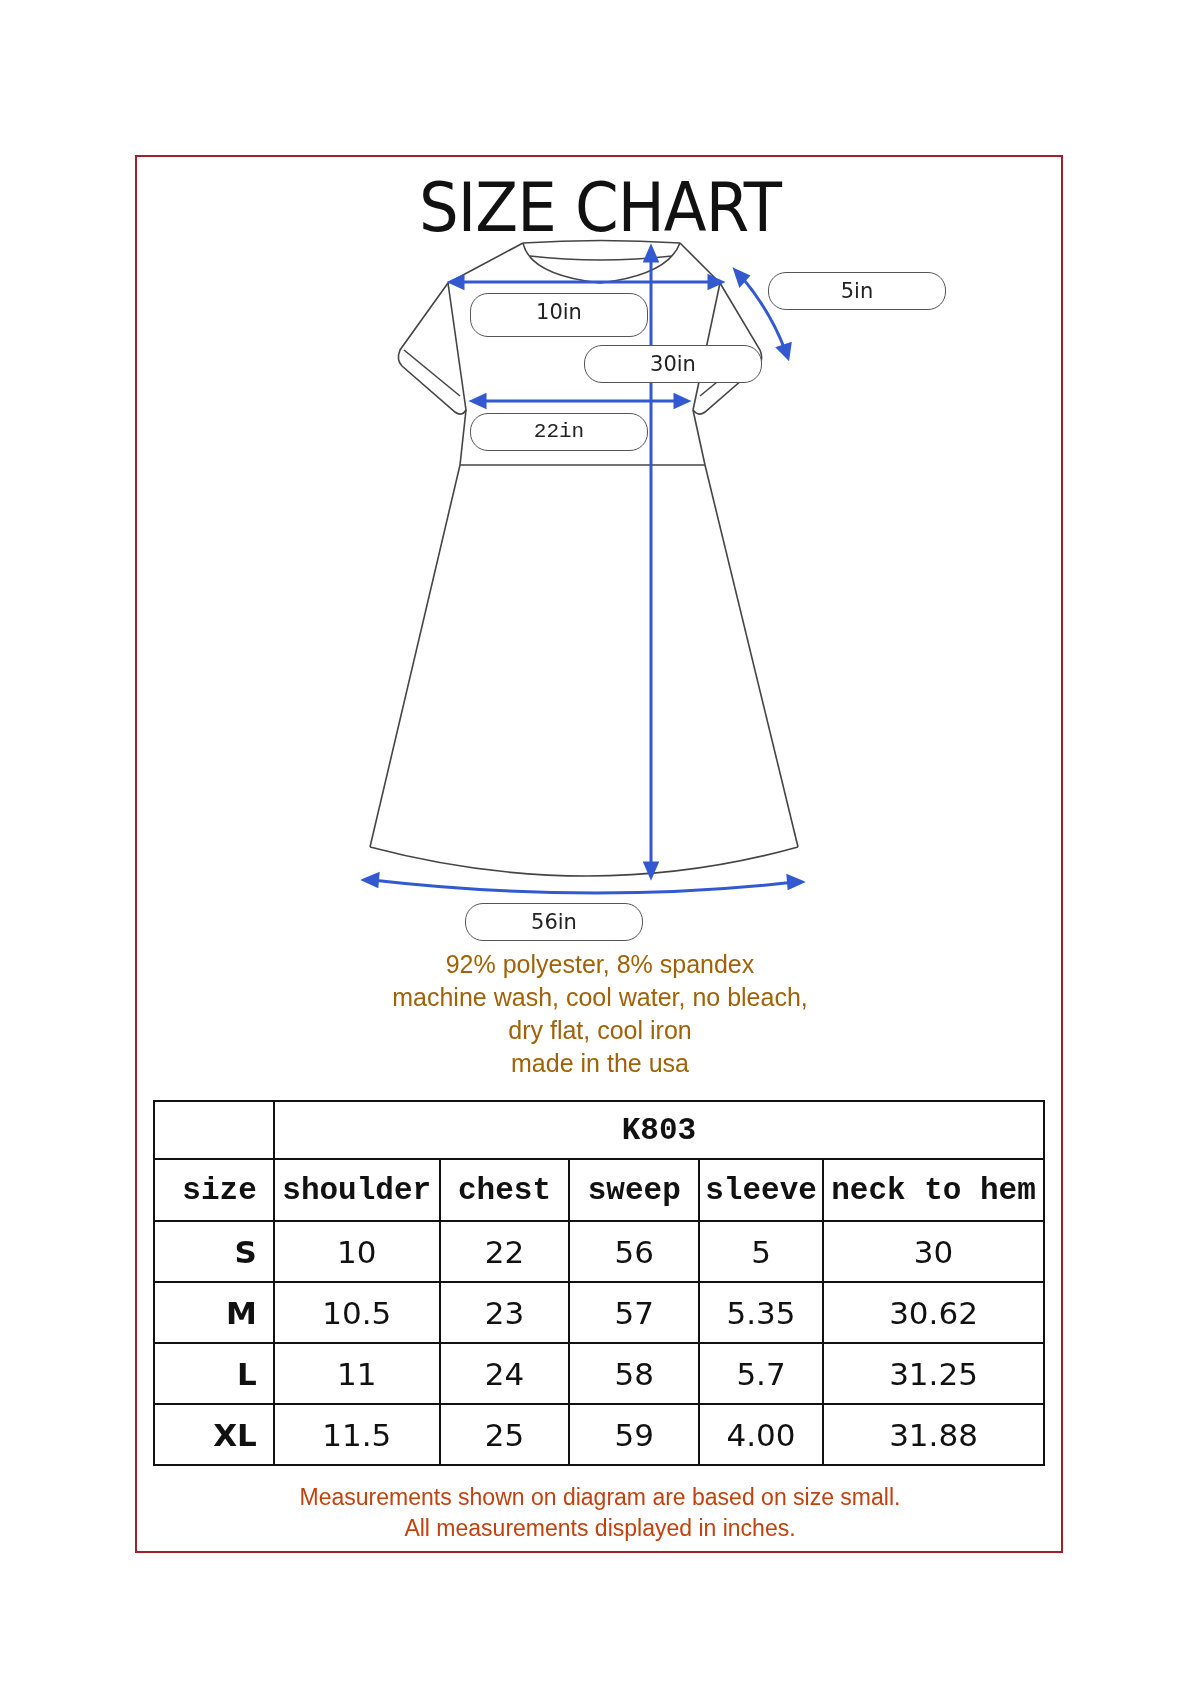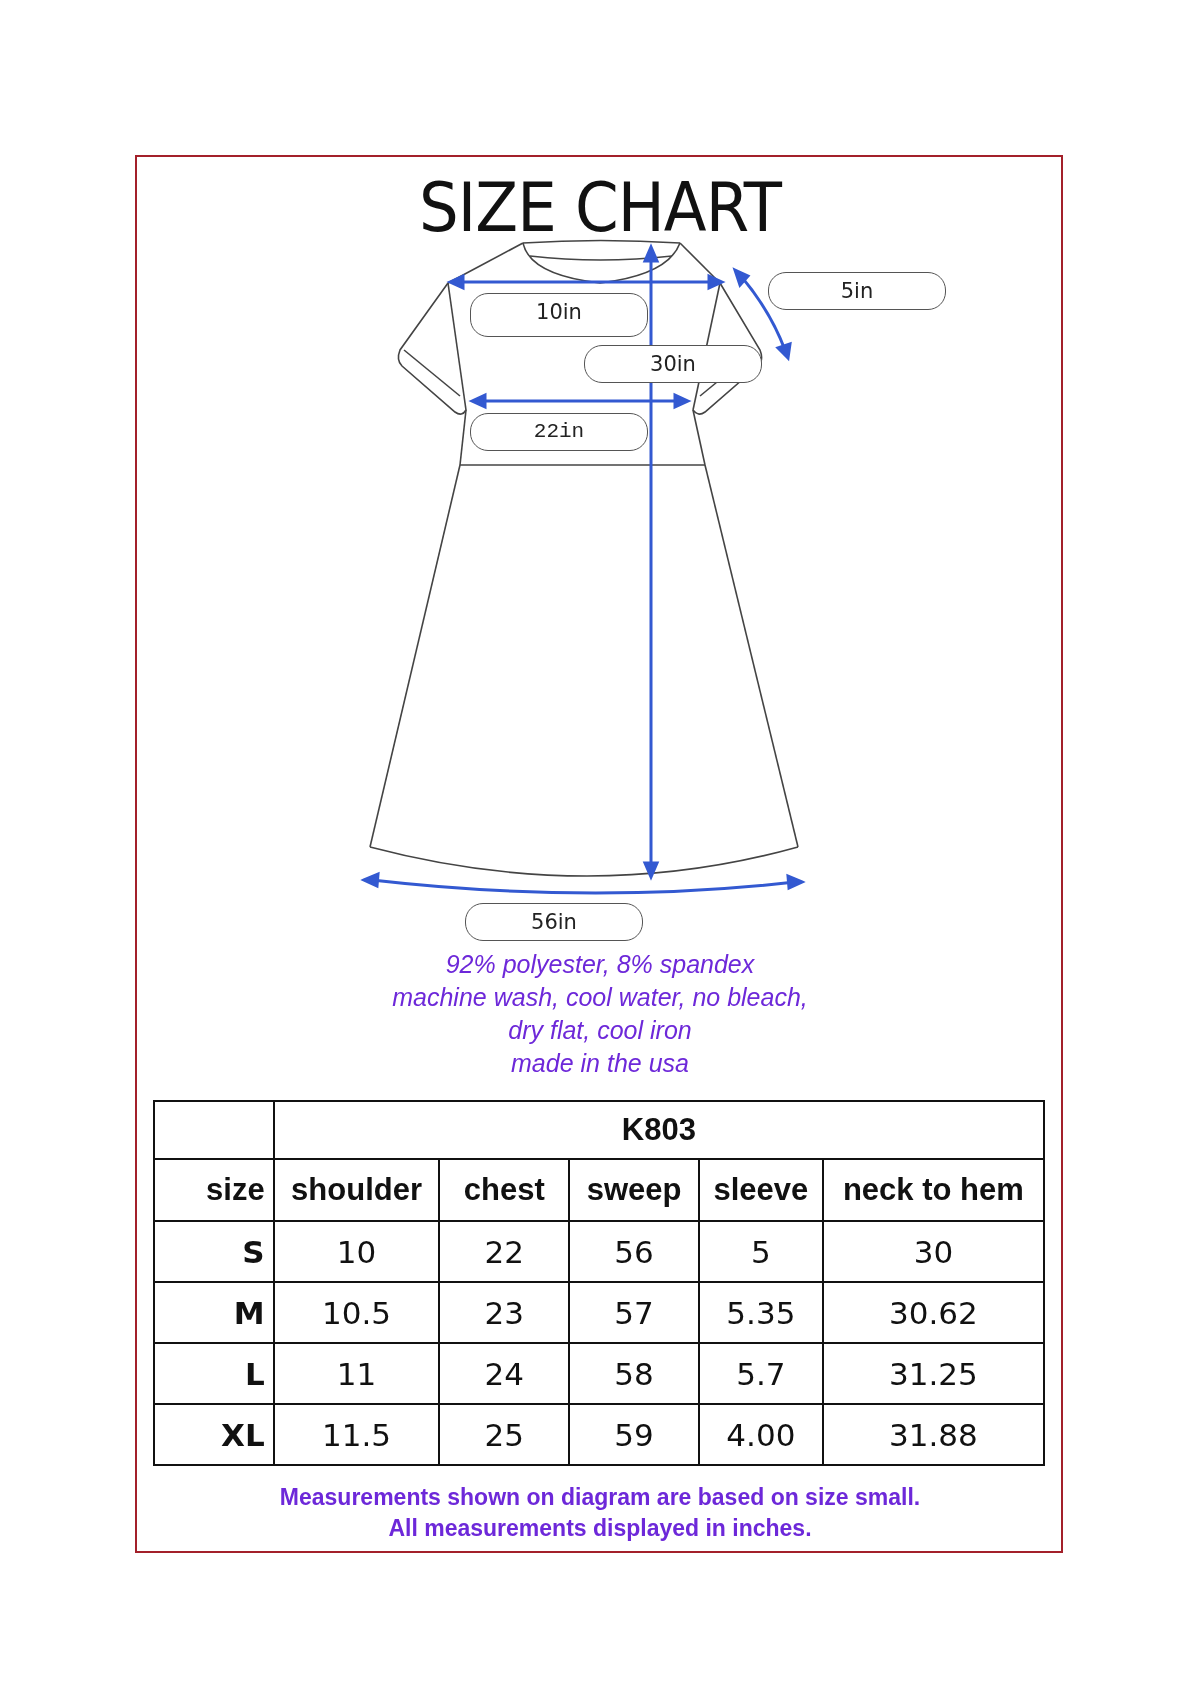--- a/index.html
+++ b/index.html
@@ -1,27 +1,27 @@
 <!DOCTYPE html>
 <html><head>
 <meta charset="utf-8">
 <style>
   html, body { margin:0; padding:0; background:#ffffff; }
   body { width:1200px; height:1705px; position:relative; overflow:hidden; font-family:"Liberation Sans", sans-serif; color:#111; }
   .frame { position:absolute; left:135px; top:155px; width:928px; height:1398px; border:2px solid #a3202a; box-sizing:border-box; }
   .title { position:absolute; left:0; top:168px; width:1200px; text-align:center; font-family:"DejaVu Sans", sans-serif; font-size:68px; font-weight:normal; letter-spacing:-1px; transform:scaleX(0.92); }
   svg.diagram { position:absolute; left:0; top:0; width:1200px; height:1000px; }
   .pill { position:absolute; border:1.5px solid #555; border-radius:18px; background:#fff; text-align:center; font-family:"DejaVu Sans", sans-serif; font-size:21px; color:#222; box-sizing:border-box; }
-  .care { position:absolute; left:0; top:948px; width:1200px; text-align:center; font-size:25px; line-height:33px; color:#6d28d9;font-style:italic; }
+  .care { position:absolute; left:0; top:948px; width:1200px; text-align:center; font-size:25px; line-height:33px; color:#a16207; }
   table.sizes { position:absolute; left:153px; top:1100px; width:892px; height:364px; border-collapse:collapse; font-family:"DejaVu Sans", sans-serif; }
   table.sizes td, table.sizes th { border:2.5px solid #111; padding:0; text-align:center; }
-  table.sizes th { font-size:31px; font-weight:bold; font-family:Liberation Sans, sans-serif; }
+  table.sizes th { font-size:31px; font-weight:bold; font-family:Liberation Mono, monospace; }
   table.sizes td { font-size:31px; }
-  table.sizes .sz { text-align:right; padding-right:8px; font-weight:bold; }
-  .note { position:absolute; left:0; top:1482px; width:1200px; text-align:center; font-size:23px; line-height:31px; color:#6d28d9;font-weight:bold; }
+  table.sizes .sz { text-align:right; padding-right:16px; font-weight:bold; }
+  .note { position:absolute; left:0; top:1482px; width:1200px; text-align:center; font-size:23px; line-height:31px; color:#c2410c; }
 </style>
 </head>
 <body>
 
 <div class="frame"></div>
 
 <div class="title">SIZE CHART</div>
 
 <svg class="diagram" viewBox="0 0 1200 1000">
   <g fill="none" stroke="#444" stroke-width="1.6">

